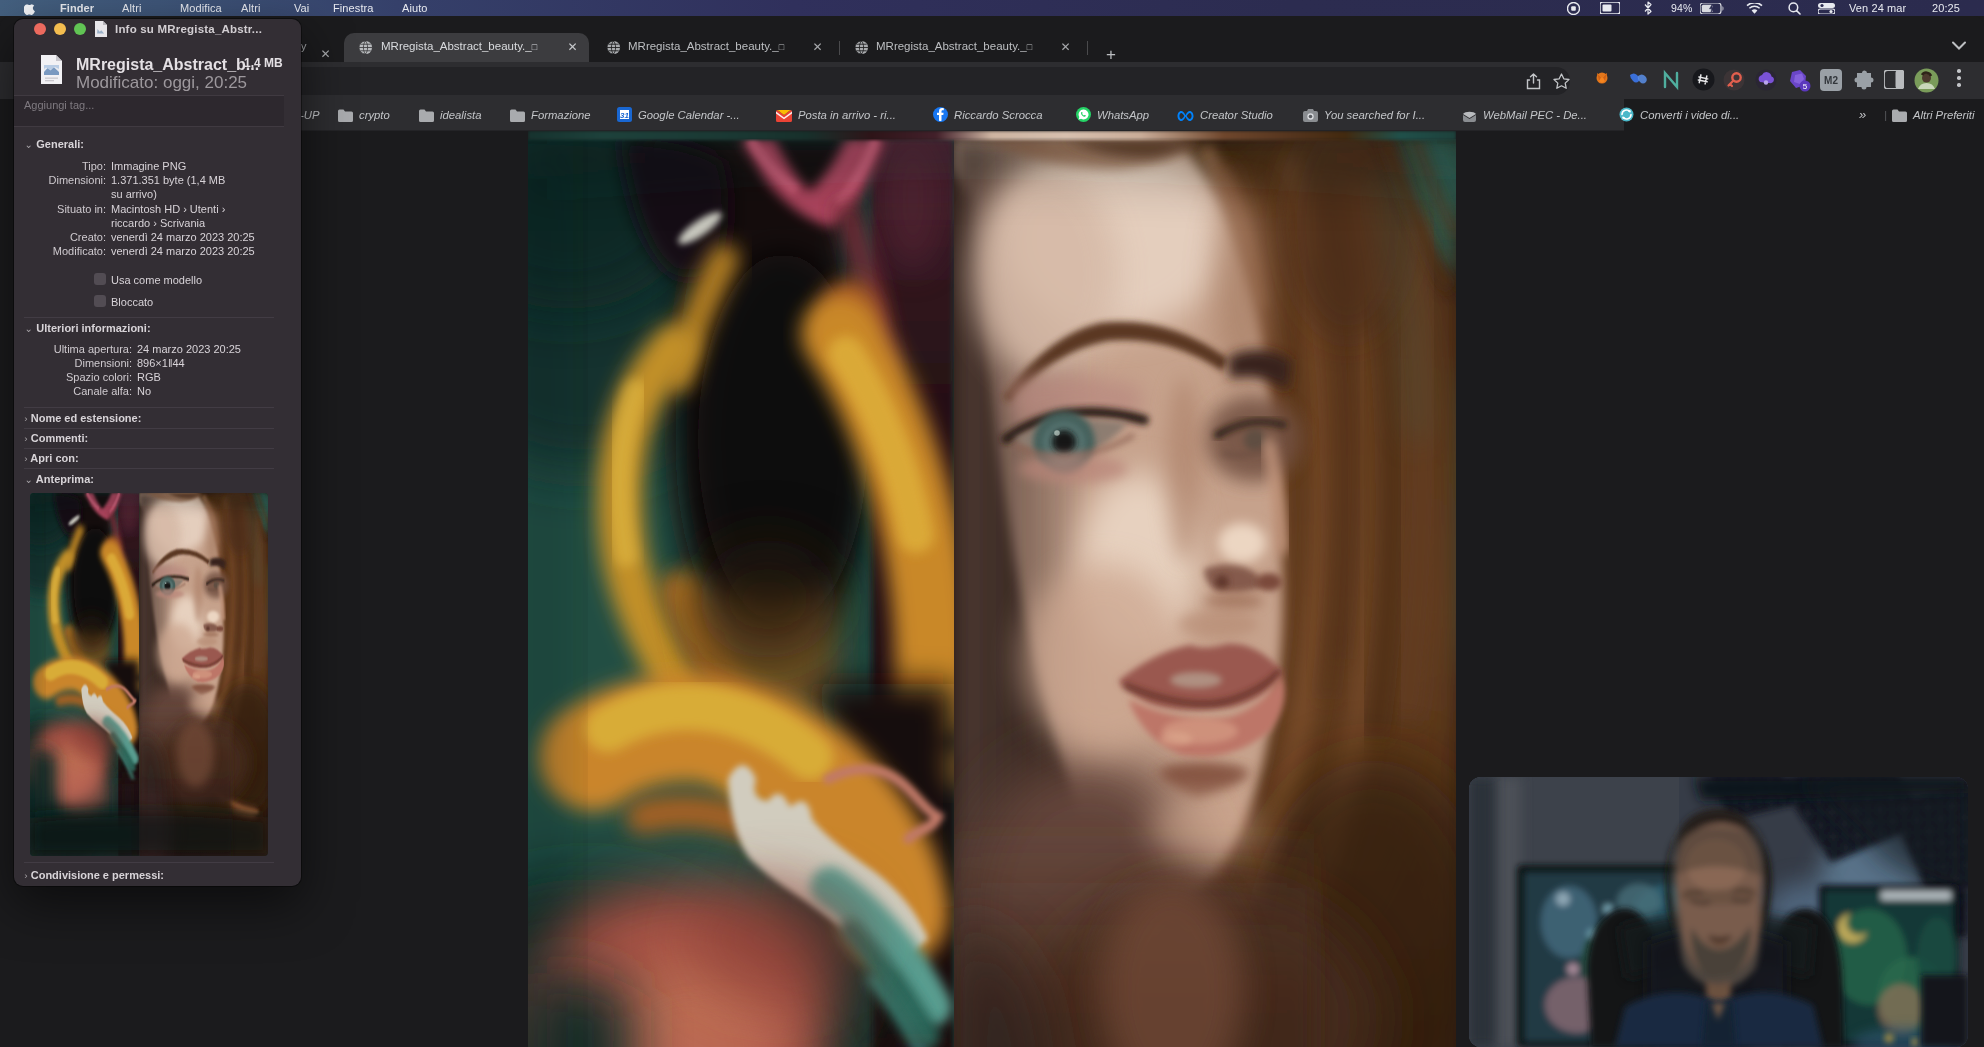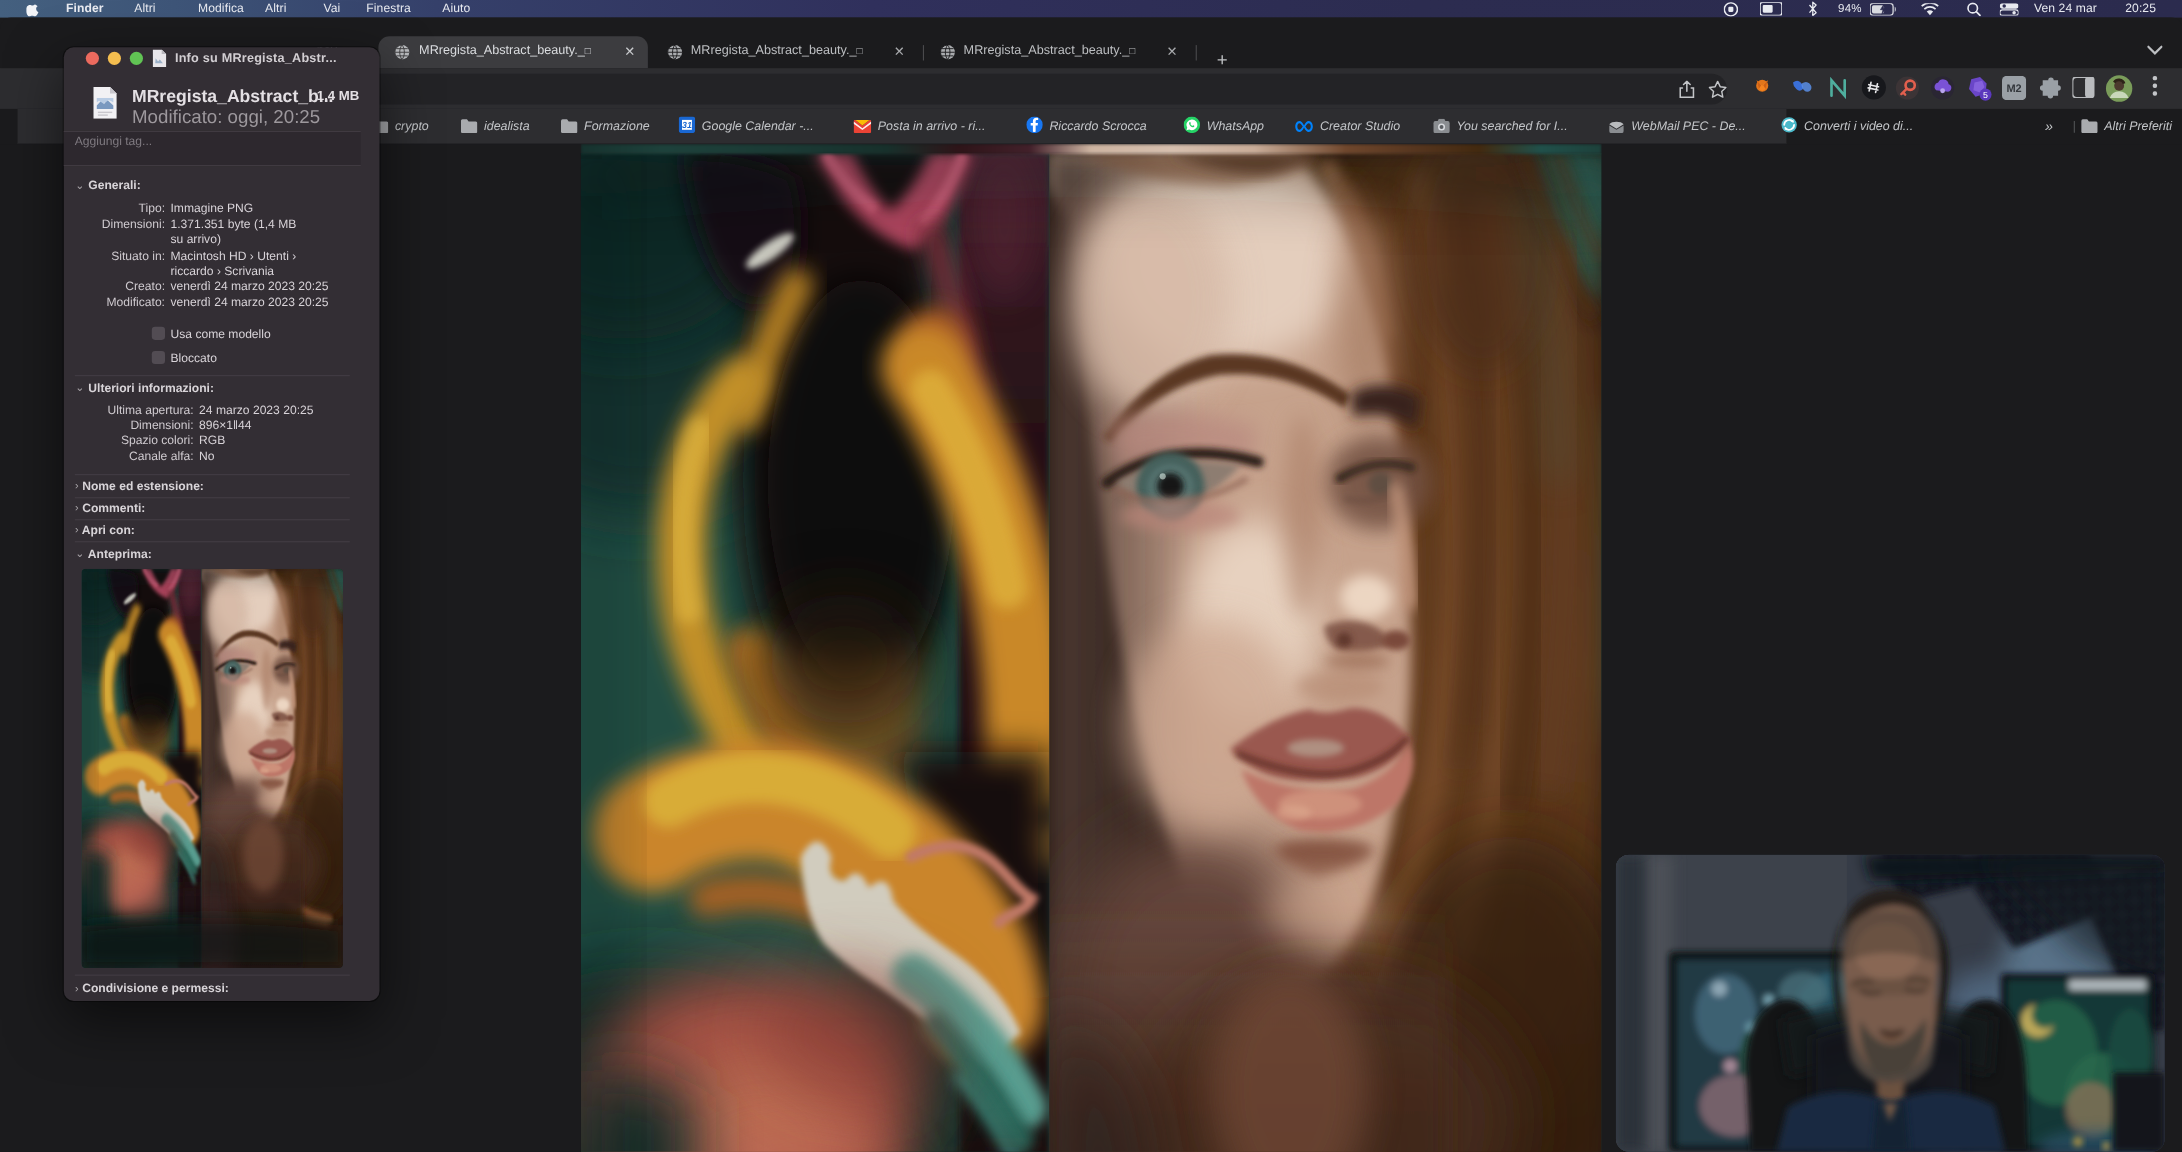--- a/index.html
+++ b/index.html
@@ -21,22 +21,22 @@
   #urltext { position:absolute; left:14px; top:7px; font-size:11.8px; color:#c7c9cc; letter-spacing:0; white-space:nowrap; overflow:hidden; width:1215px; }
   #bookmarks { position:absolute; left:16px; top:99px; width:1608px; height:32px; background:#2d2d30; border-bottom:1px solid #242427;font-style:italic; }
   .bm { position:absolute; top:0; height:32px; line-height:32px; font-size:11.3px; color:#c3c5c8; white-space:nowrap; }
   .bm .ic { display:inline-block; vertical-align:-3px; margin-right:6px; }
   
   #content { position:absolute; left:0; top:131px; width:1984px; height:916px; background:#1b1b1d; }
   #mainimg { position:absolute; left:528px; top:131px; width:928px; height:916px; overflow:hidden; }
   #topstrip { position:absolute; left:0; top:0; width:928px; height:9px;
     background:linear-gradient(90deg,#16322e 0,#1d413b 8%,#1a3833 22%,#17302b 30%,#2e1418 37%,#42202a 44%,#cdb4a1 50%,#d6bfae 58%,#c9ac98 66%,#6e462c 75%,#55351e 82%,#42290f 88%,#20504a 94%,#1d413b 100%); filter:blur(1.5px); }
   
-  #infowin { position:absolute; left:14px; top:43px; width:287px; height:867px; background:#332e34;
-     border-radius:9px; box-shadow:0 18px 50px rgba(0,0,0,.55), 0 0 0 1px rgba(0,0,0,.4); color:#d6d2d6; font-size:11px;margin-left:44px; }
+  #infowin { position:absolute; left:14px; top:19px; width:287px; height:867px; background:#332e34;
+     border-radius:9px; box-shadow:0 18px 50px rgba(0,0,0,.55), 0 0 0 1px rgba(0,0,0,.4); color:#d6d2d6; font-size:11px; }
   .tl { position:absolute; top:4px; width:12px; height:12px; border-radius:50%; }
   .iw-sec { position:absolute; left:10px; font-weight:700; color:#d8d4d8; font-size:11px; }
   .chev { color:#a8a4a8; font-weight:400; display:inline-block; transform:scale(.9); }
   .lbl { position:absolute; text-align:right; color:#cfcacf; }
   .val { position:absolute; color:#d8d3d8; }
   .hr { position:absolute; left:10px; width:250px; height:1px; background:#423c44; }
   
   #webcam { position:absolute; left:1469px; top:777px; width:499px; height:270px; border-radius:12px; overflow:hidden; background:#2a313c; }
 </style>
 </head>

